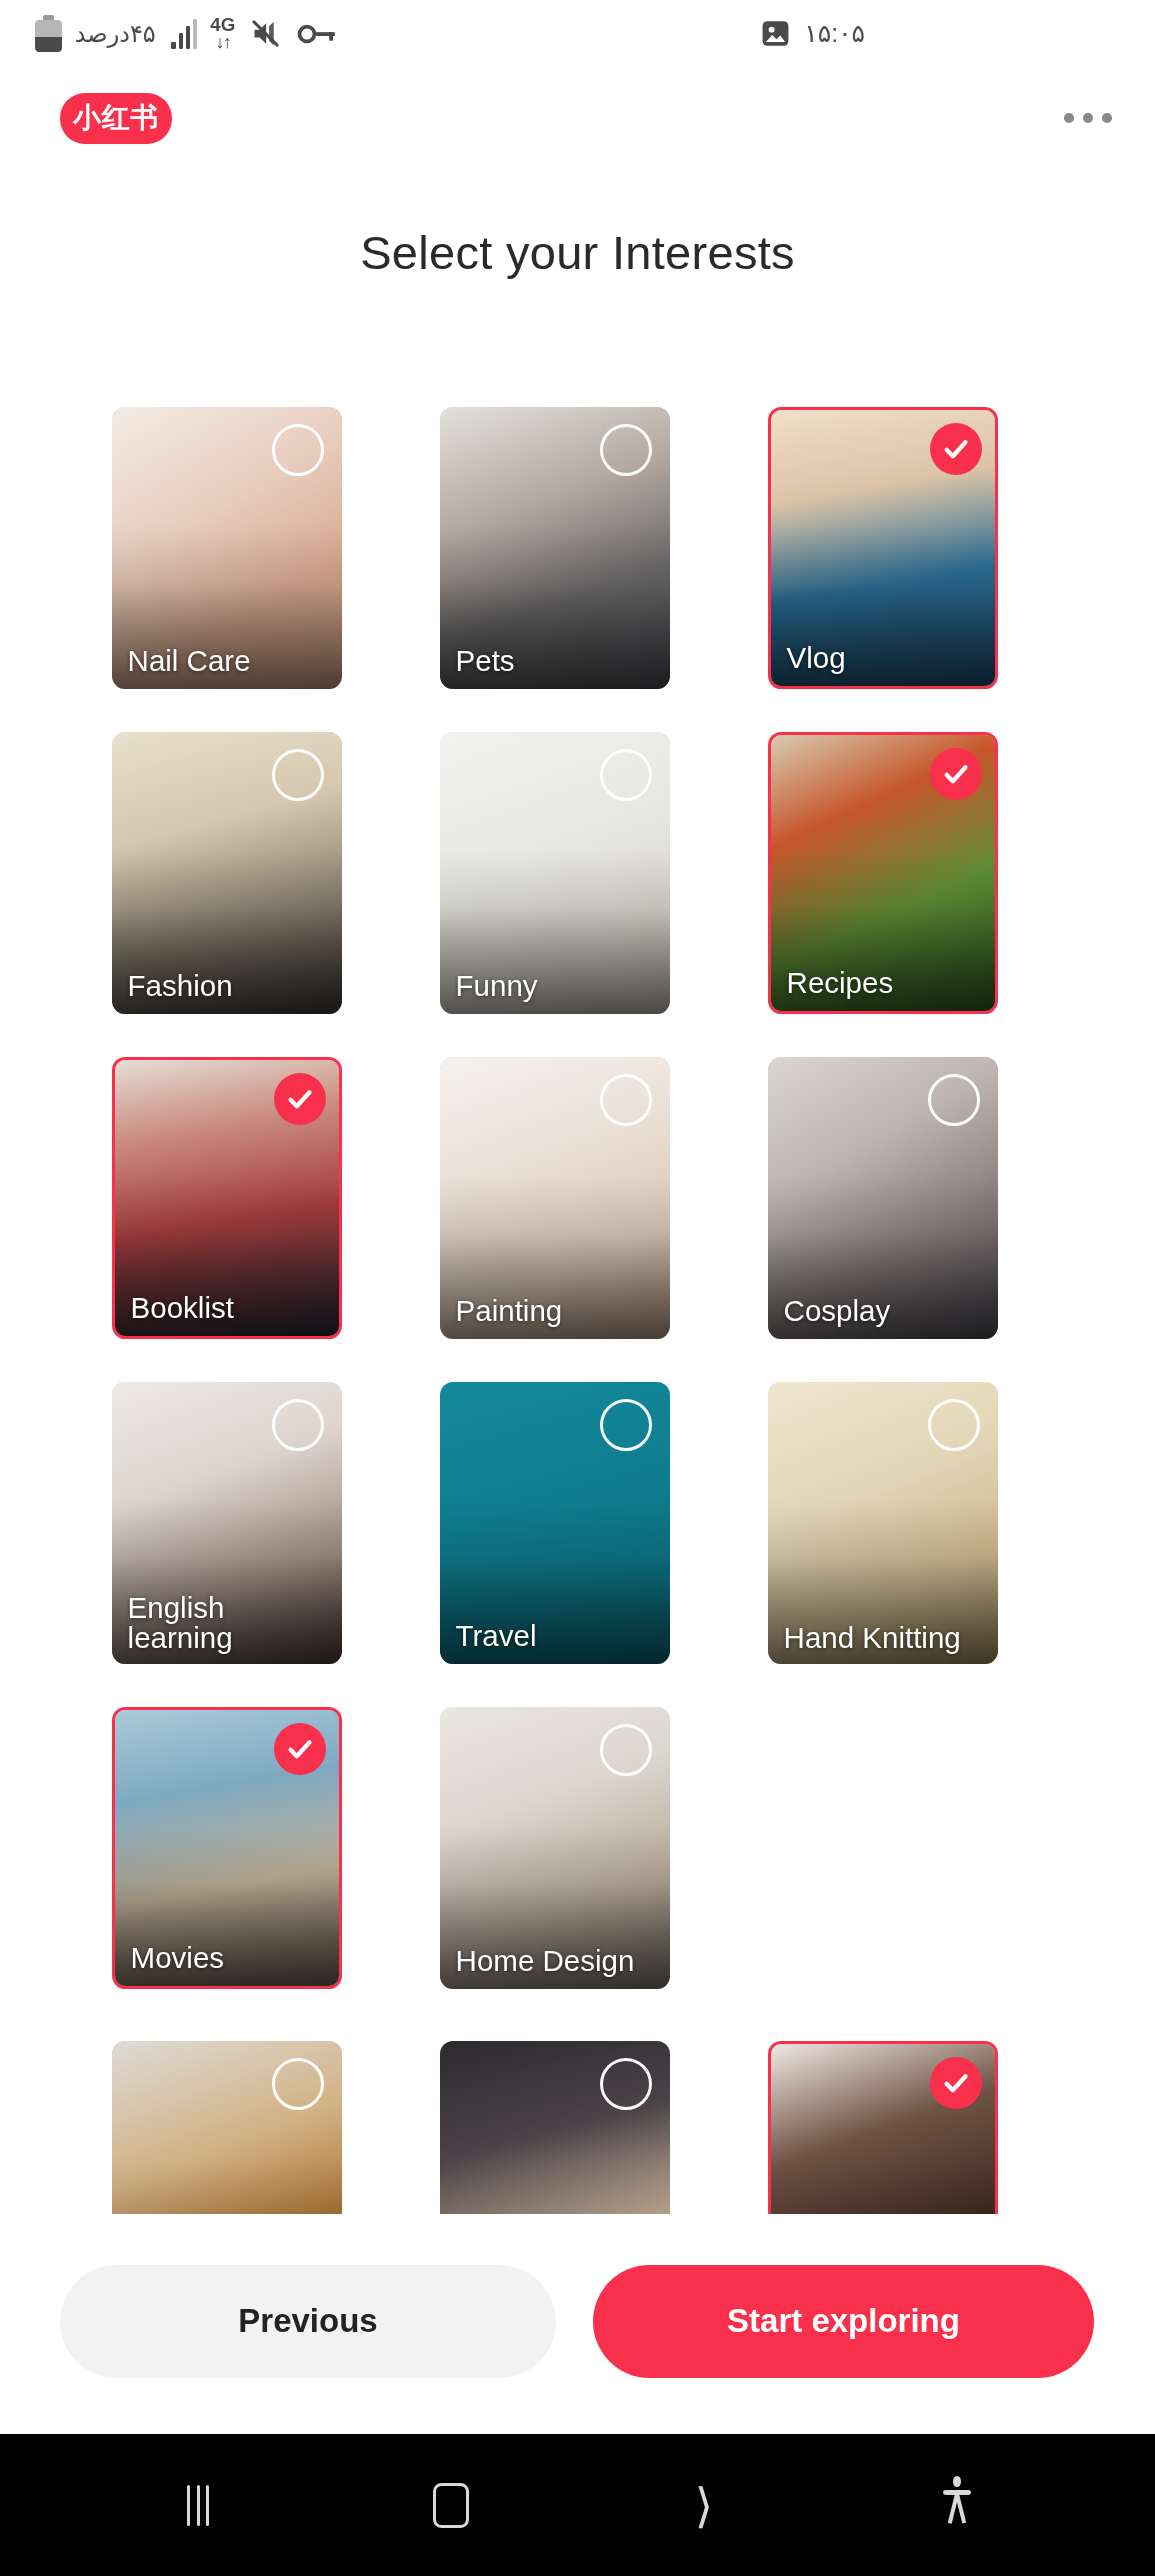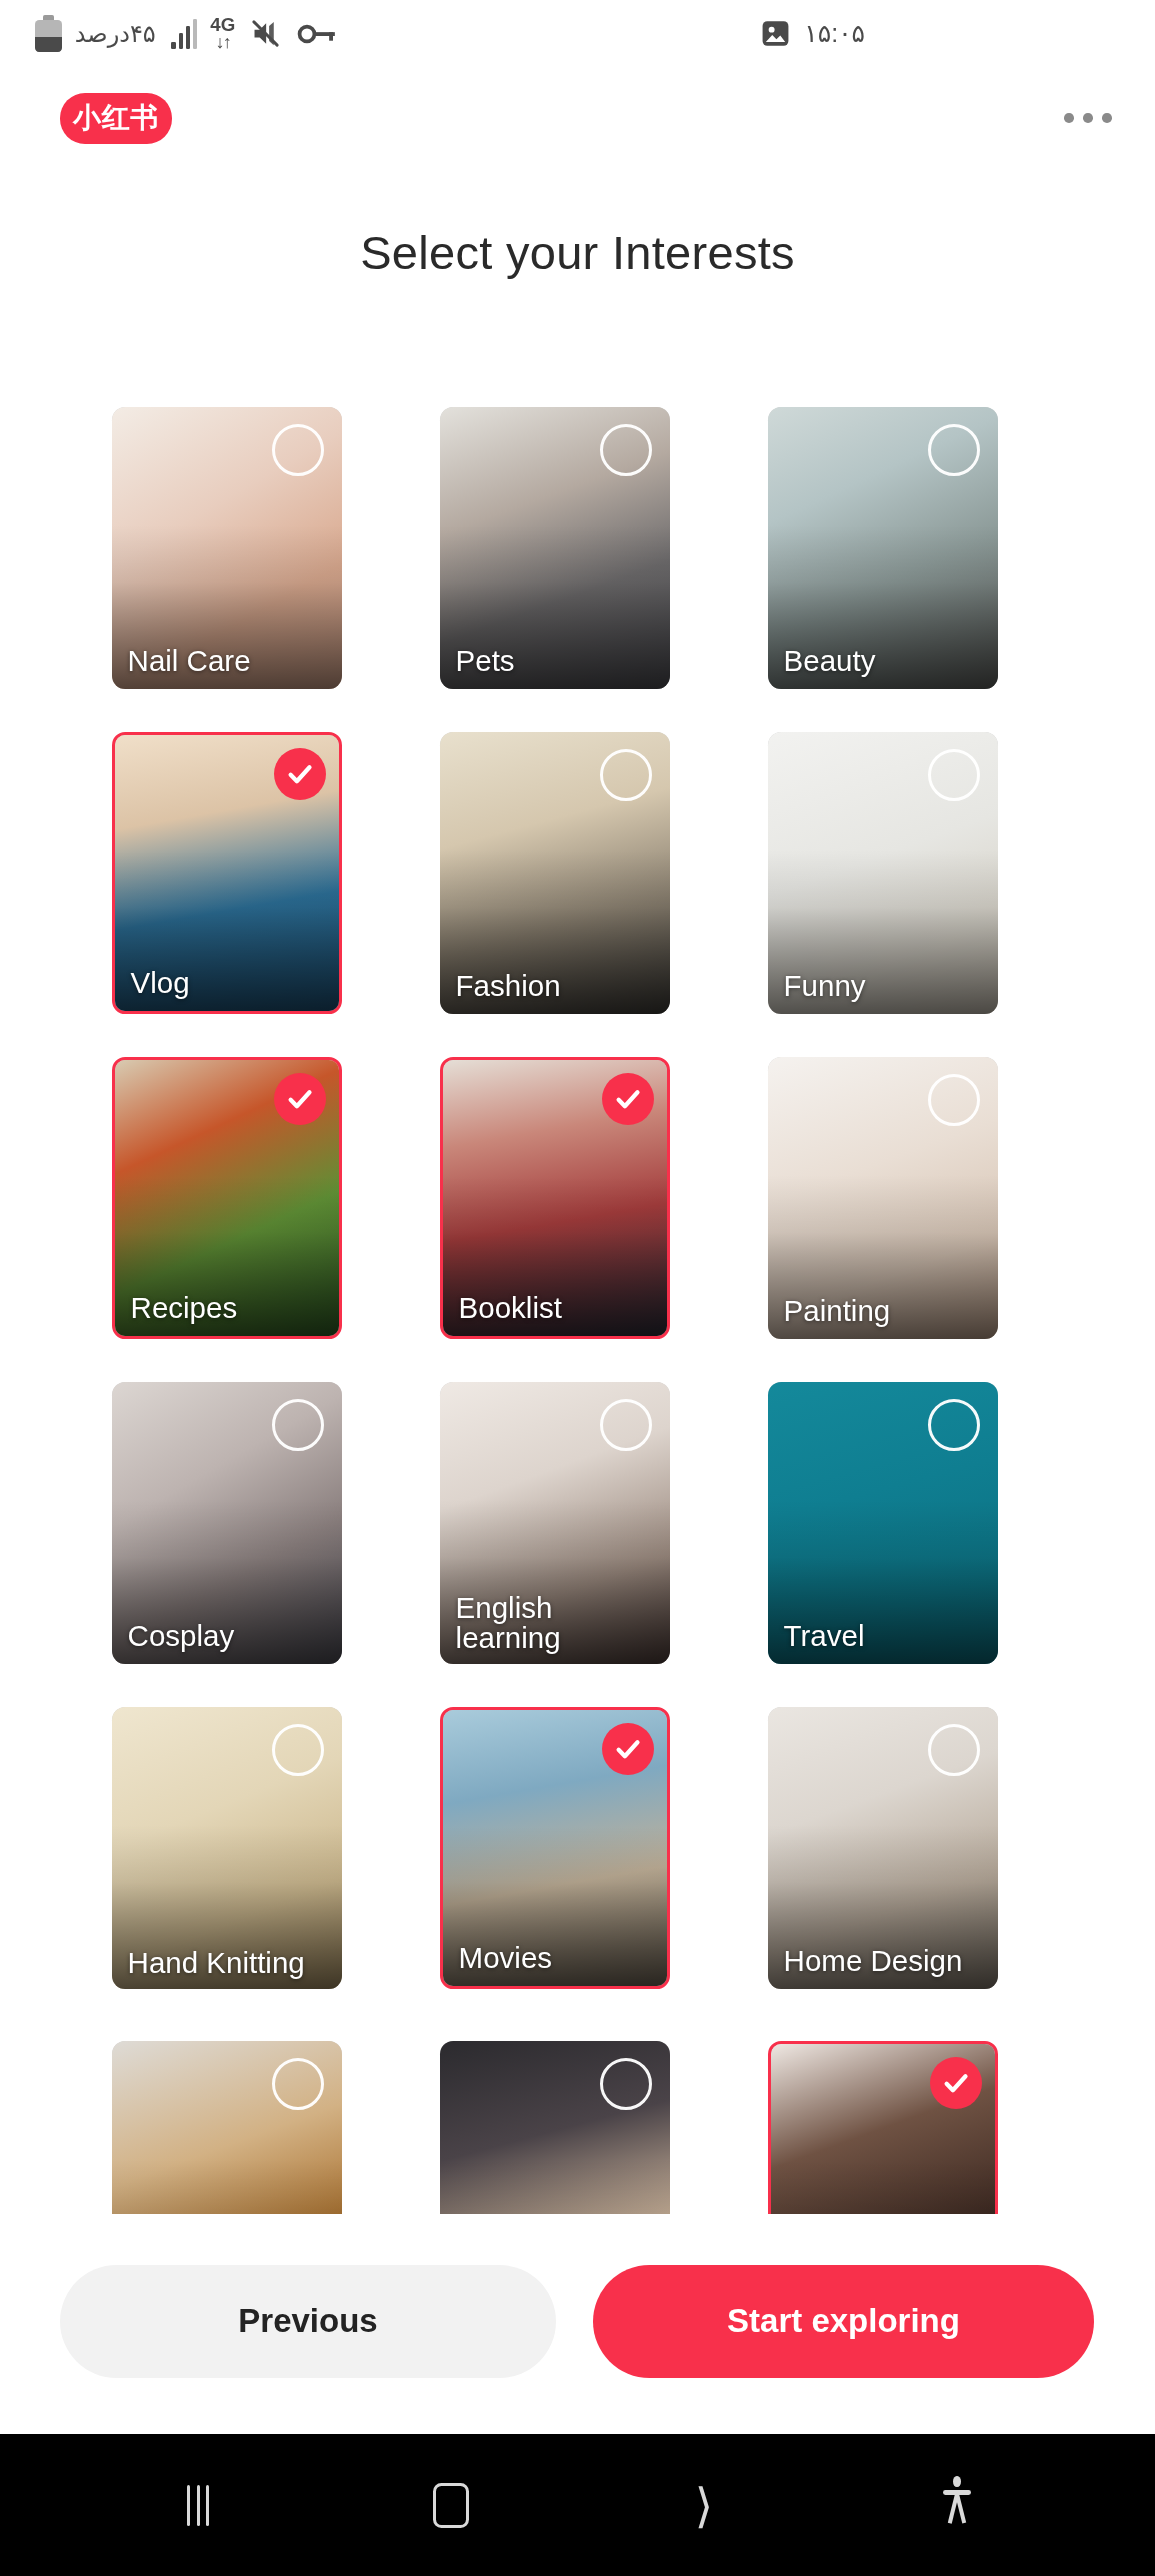--- a/index.html
+++ b/index.html
@@ -210,26 +210,20 @@
       <div class="card-shade"></div>
       <div class="check-badge empty"></div>
       <div class="card-label">Nail Care</div>
     </div>
     <div class="interest-card">
       <div class="card-photo" style="background: linear-gradient(160deg, rgb(227, 225, 220) 0%, rgb(180, 169, 160) 35%, rgb(109, 107, 108) 65%, rgb(75, 75, 80) 100%);"></div>
       <div class="card-shade"></div>
       <div class="check-badge empty"></div>
       <div class="card-label">Pets</div>
     </div>
-    <div class="interest-card">
-      <div class="card-photo" style="background: linear-gradient(155deg, rgb(207, 217, 216) 0%, rgb(180, 196, 197) 30%, rgb(140, 154, 152) 60%, rgb(91, 93, 90) 100%);"></div>
-      <div class="card-shade"></div>
-      <div class="check-badge empty"></div>
-      <div class="card-label">Beauty</div>
-    </div>
     <div class="interest-card selected">
       <div class="card-photo" style="background: linear-gradient(170deg, rgb(240, 223, 201) 0%, rgb(220, 195, 166) 30%, rgb(44, 111, 151) 62%, rgb(29, 79, 114) 100%);"></div>
       <div class="card-shade"></div>
       <div class="check-badge filled">
         <svg viewBox="0 0 24 24">
           <path d="M4.5 12.6l5 5.2L19.6 6.6" fill="none" stroke="#fff" stroke-width="3.4" stroke-linecap="round" stroke-linejoin="round"></path>
         </svg>
       </div>
       <div class="card-label">Vlog</div>
     </div>

